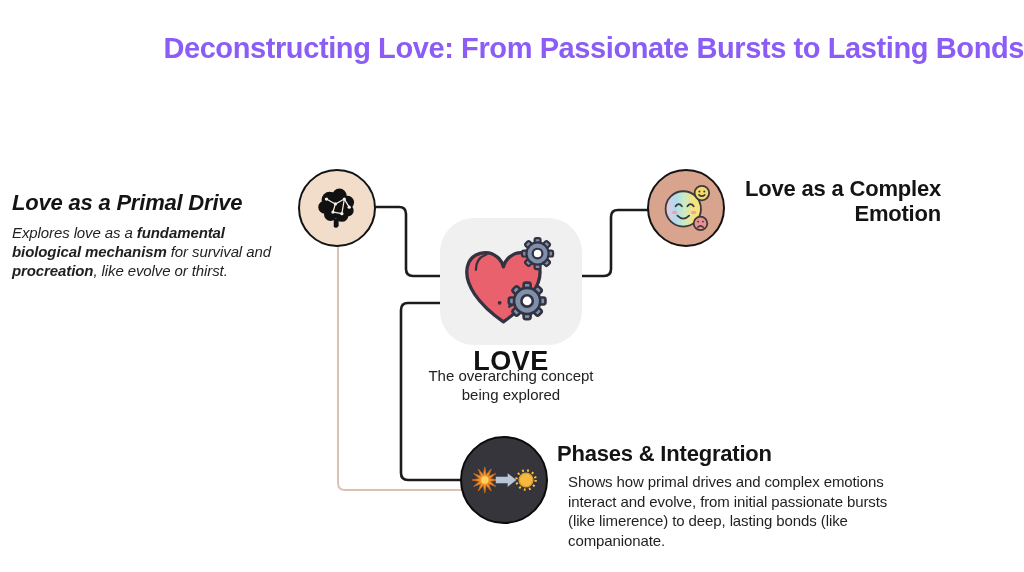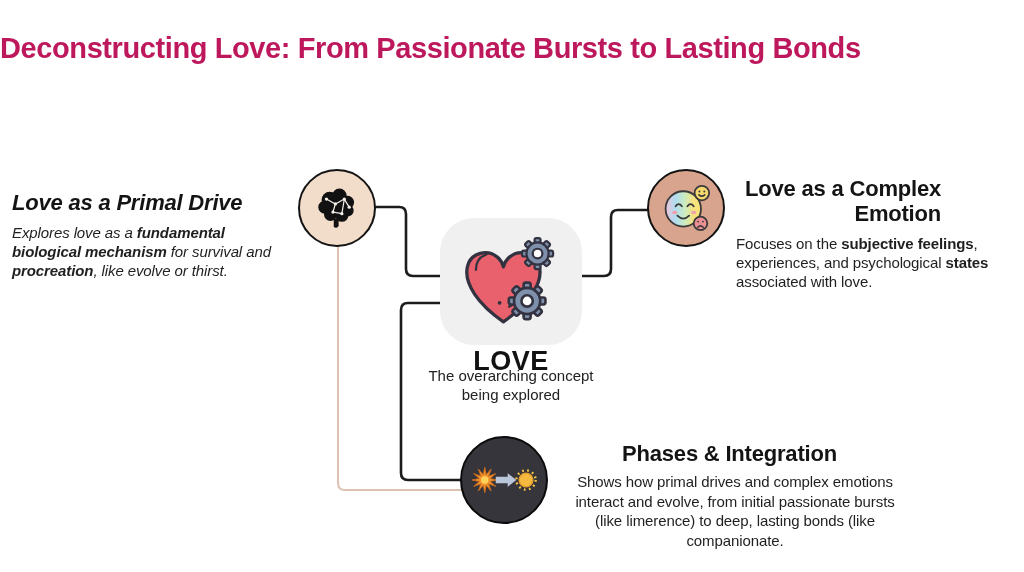--- a/index.html
+++ b/index.html
@@ -1,22 +1,22 @@
 <!DOCTYPE html>
 <html><head>
 <meta charset="utf-8">
 <style>
   html,body{margin:0;padding:0;background:#ffffff;}
   .canvas{
     position:relative;width:1024px;height:572px;background:#ffffff;
     font-family:"Liberation Sans",sans-serif;overflow:hidden;color:#1c1c1c;
   }
   .page-title{
-    position:absolute;top:32px;left:0;width:1024px;text-align:left;
-    font-size:29px;font-weight:700;letter-spacing:-0.4px;color:#be185d;
+    position:absolute;top:32px;left:0;width:1024px;text-align:right;
+    font-size:29px;font-weight:700;letter-spacing:-0.4px;color:#8b5cf6;
   }
   .connector-layer{position:absolute;left:0;top:0;z-index:0;}
   .node-circle{
     position:absolute;border-radius:50%;box-sizing:border-box;
     display:flex;align-items:center;justify-content:center;z-index:2;
     border:2.5px solid #141414;
   }
   .circle-primal{left:298px;top:169px;width:78px;height:78px;background:#f2dcca;}
   .circle-complex{left:647px;top:169px;width:78px;height:78px;background:#d8a48e;}
   .circle-phases{left:460px;top:436px;width:88px;height:88px;background:#35353b;border-color:#0b0b0b;}
@@ -29,21 +29,21 @@
     position:absolute;left:440px;top:346px;width:142px;text-align:center;
     font-size:27px;font-weight:700;letter-spacing:.5px;color:#121212;z-index:2;
   }
   .center-subtitle{
     position:absolute;left:421px;top:367px;width:180px;text-align:center;
     font-size:15px;line-height:18.5px;color:#222;z-index:2;
   }
   .text-block{position:absolute;z-index:2;}
   .blk-primal{right:734px;top:190px;width:278px;text-align:left;font-style:italic;}
   .blk-complex{left:736px;top:176px;width:254px;text-align:left;}
-  .blk-phases{left:557px;top:441px;width:345px;text-align:center;}
+  .blk-phases{left:557px;top:441px;width:345px;text-align:left;}
   .blk-heading{font-size:22px;font-weight:700;line-height:25px;color:#141414;letter-spacing:-0.2px;}
   .blk-complex .blk-heading{width:205px;text-align:right;}
   .blk-desc{margin-top:8px;font-size:15px;line-height:19px;color:#1f1f1f;letter-spacing:-0.1px;}
   .blk-phases .blk-desc{margin-top:6px;line-height:19.5px;margin-left:11px;}
   .bd{font-weight:700;}
   .icon-svg{display:block;}
 </style>
 </head>
 <body>
 
@@ -117,21 +117,20 @@
       <path d="M46.3 17.5 Q49.5 20.5 52.7 17.5" stroke="#3a3a3a" stroke-width="1.8" fill="none" stroke-linecap="round"></path>
       <circle cx="48" cy="49" r="7.5" fill="#ec8f94" stroke="#3a3a3a" stroke-width="2"></circle>
       <circle cx="45.3" cy="47" r="1" fill="#3a3a3a"></circle>
       <circle cx="50.7" cy="47" r="1" fill="#3a3a3a"></circle>
       <path d="M45 53.2 Q48 50.2 51 53.2" stroke="#3a3a3a" stroke-width="1.8" fill="none" stroke-linecap="round"></path>
     </svg>
   </div>
 
   <div class="text-block blk-complex">
     <div class="blk-heading">Love as a Complex Emotion</div>
-    <div class="blk-desc"><span>Focuses on the </span><span class="bd">subjective feelings</span><span>, experiences, and psychological </span><span class="bd">states</span><span> associated with love.</span></div>
   </div>
 
   <div class="center-box">
     <svg class="icon-svg" width="114" height="110" viewBox="0 0 120 116">
       <path d="M52 100 C 26 82, 10 60, 14 42 C 17 27, 36 22, 47 33 Q 51 37, 52 42 Q 53 37, 57 33 C 68 22, 87 27, 90 42 C 94 60, 78 82, 52 100 Z" fill="#e9616c" stroke="#333240" stroke-width="3.5" stroke-linejoin="round"></path>
       <path d="M23 45 Q23 33 34 29" fill="none" stroke="#333240" stroke-width="2.5" stroke-linecap="round"></path>
       <path d="M58 84 Q69 80 73 69" fill="none" stroke="#333240" stroke-width="2.5" stroke-linecap="round"></path>
       <circle cx="48" cy="80" r="2" fill="#333240"></circle>
       <g transform="translate(88,28) scale(0.78)">
         <g fill="#7e90ac" stroke="#333240" stroke-width="3">

